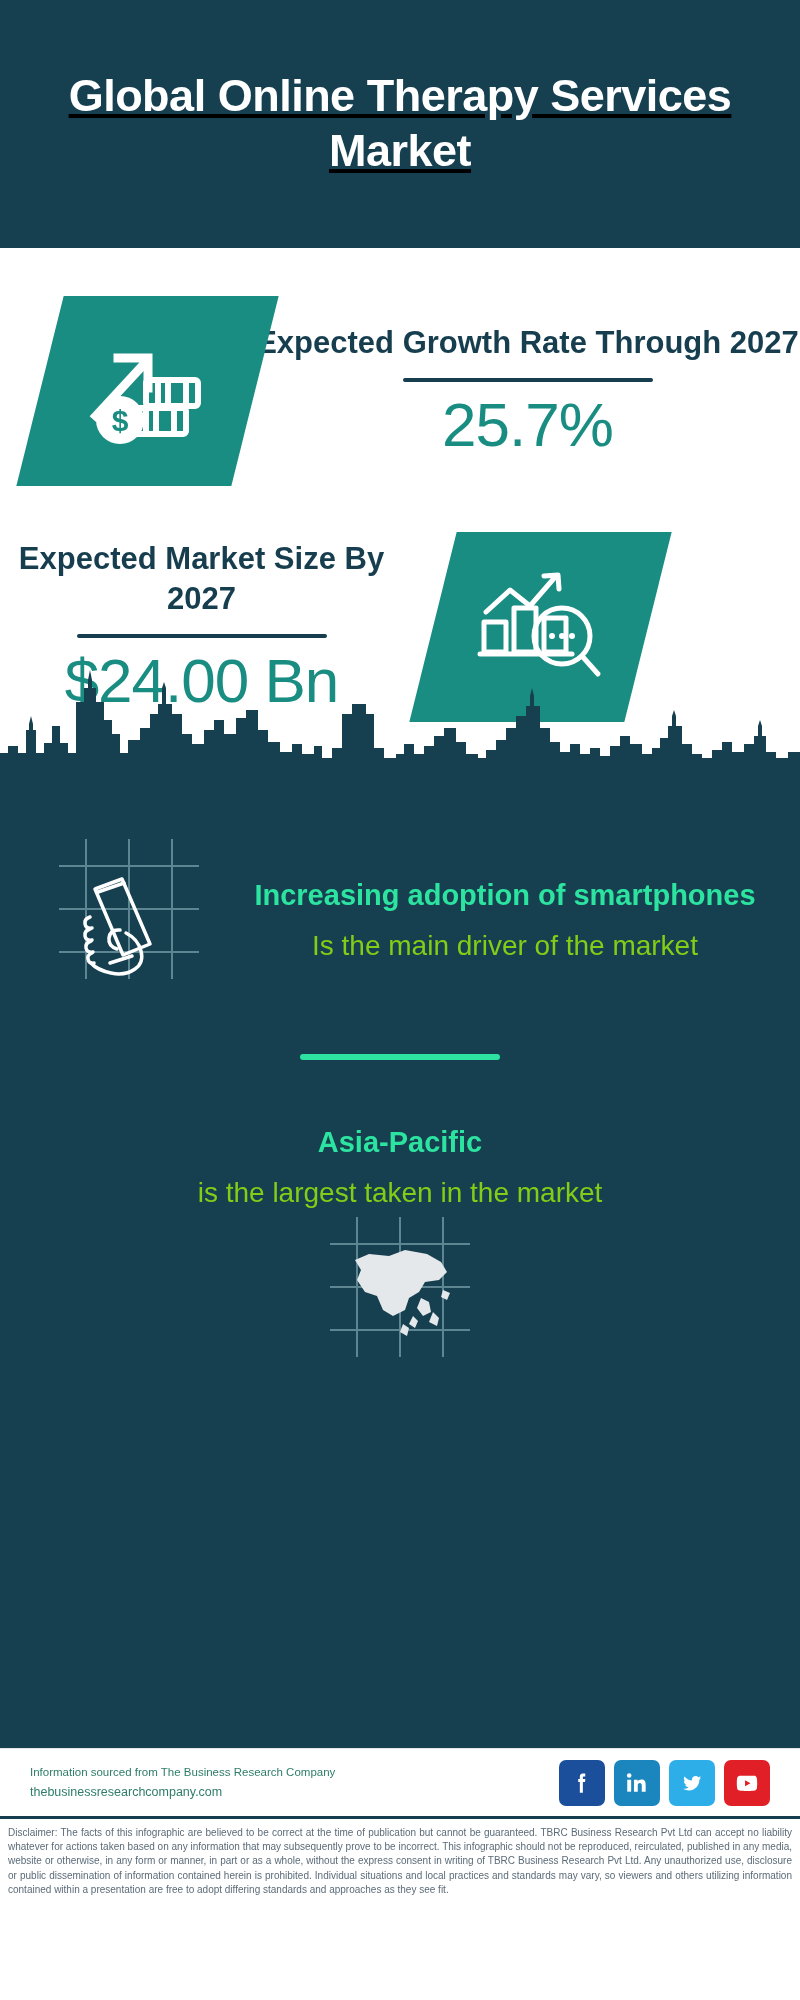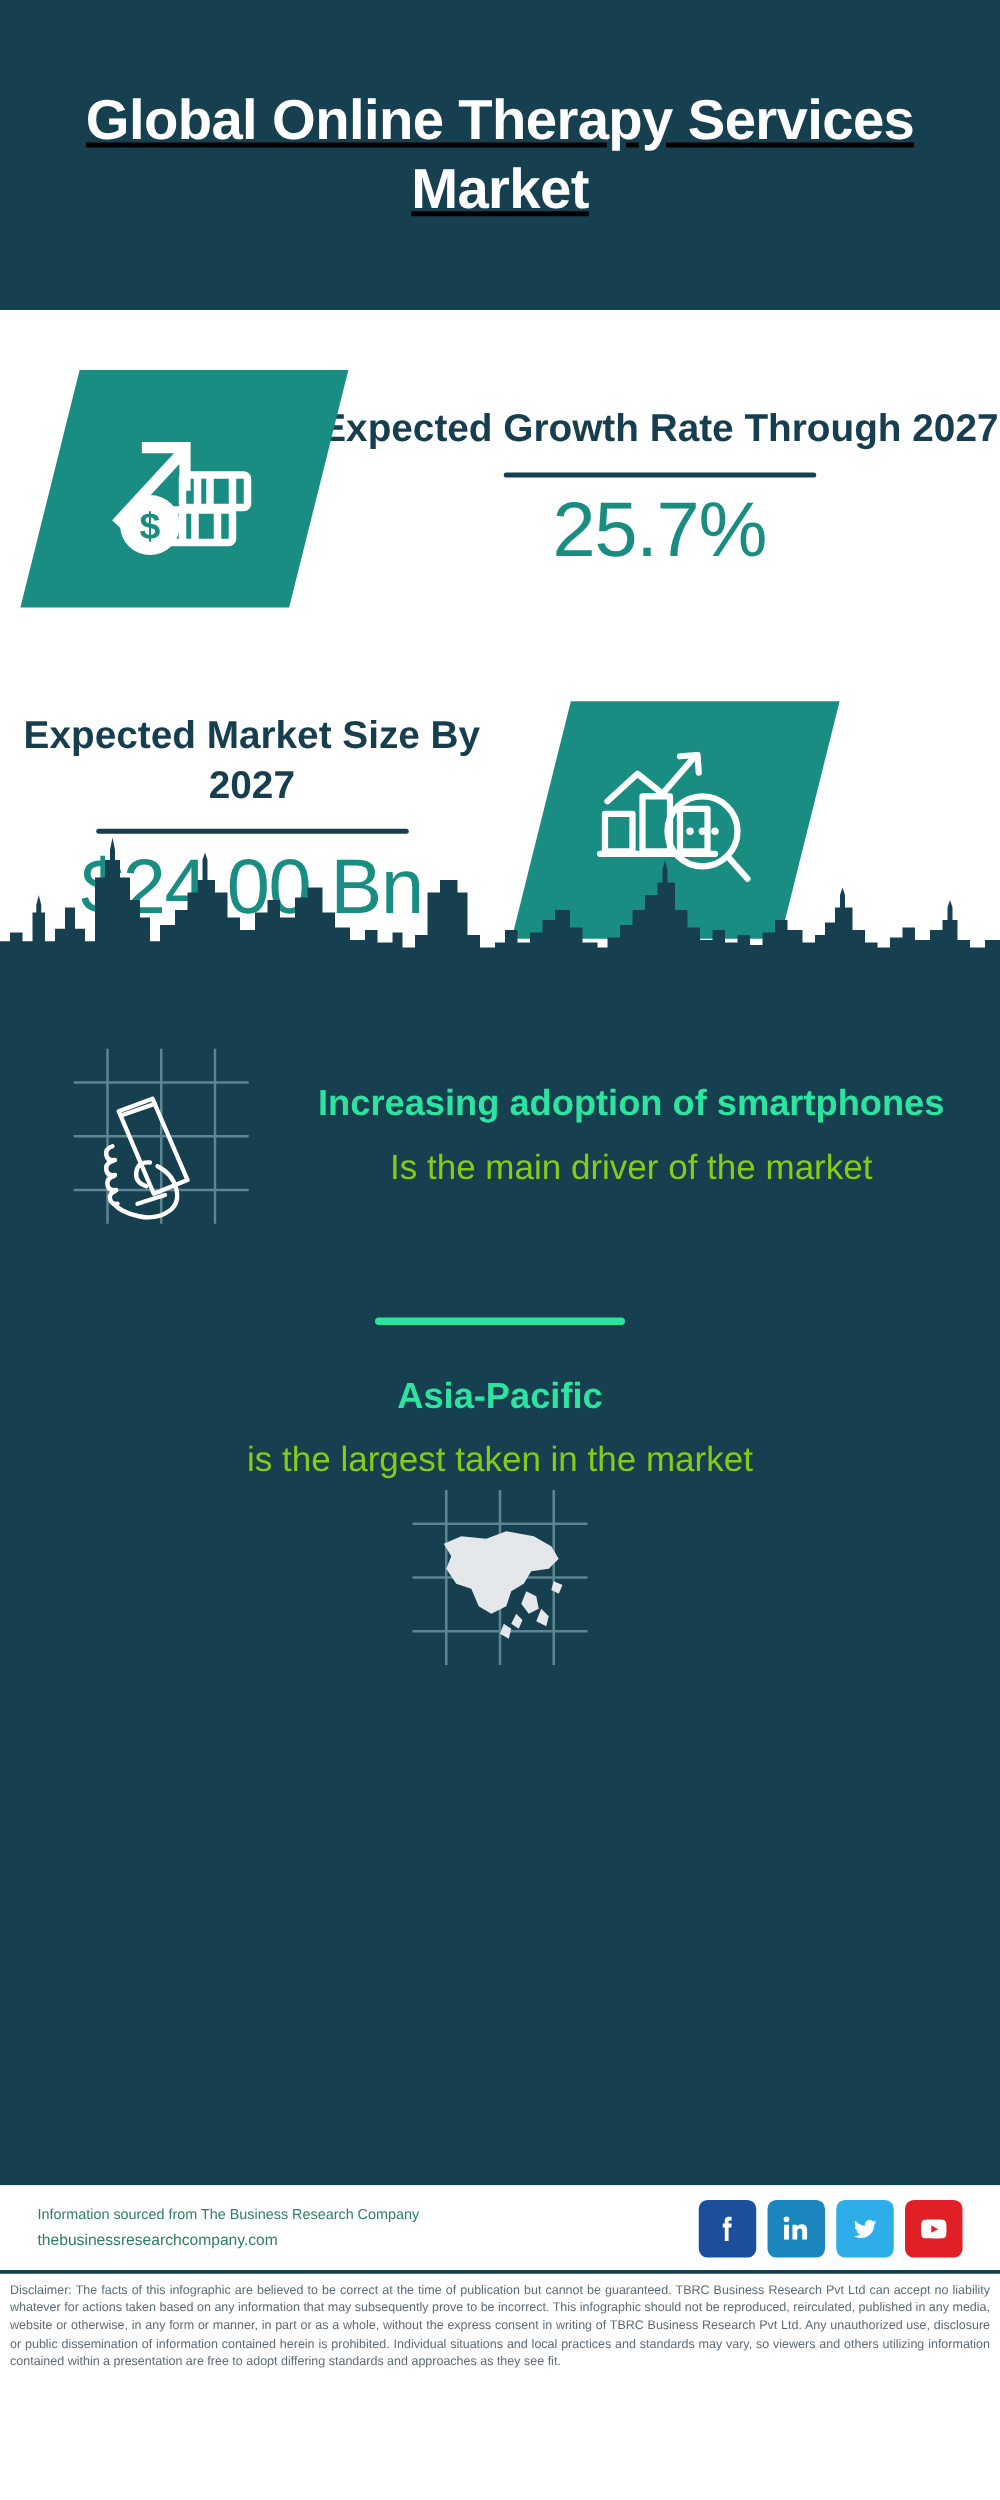--- a/index.html
+++ b/index.html
@@ -34,21 +34,21 @@
   
   .stats {
     position:relative;
     height:530px;
     background:#ffffff;
   }
 
   .stat-row { position:absolute; display:flex; align-items:center; }
 
   .stat-row-1 { top:48px; left:0; width:800px; }
-  .stat-row-2 { top:313px; left:0; width:648px; }
+  .stat-row-2 { top:284px; left:0; width:648px; }
 
   .badge {
     width:215px; height:190px;
     background:#1a8d82;
     transform: skewX(-14deg);
     display:flex; align-items:center; justify-content:center;
     flex:none;
   }
   .badge-inner { transform: skewX(14deg); display:flex; align-items:center; justify-content:center; }
   .badge-1 { margin-left:40px; }
@@ -105,20 +105,21 @@
   .fact-2 { margin-top:40px;flex-direction:column; }
 
   .fact-icon { width:210px; flex:none; display:flex; justify-content:center; }
   .fact-body { flex:1; text-align:center; padding:0 6px; }
 
   .fact-head {
     color:#2ce3a0;
     font-size:29px;
     font-weight:bold;
     line-height:1.22;
+    margin-top:25px;
   }
   .fact-sub {
     color:#84cc16;
     font-size:28px;
     font-weight:normal;
     line-height:1.3;
     margin-top:15px;
   }
 
   .green-rule {

